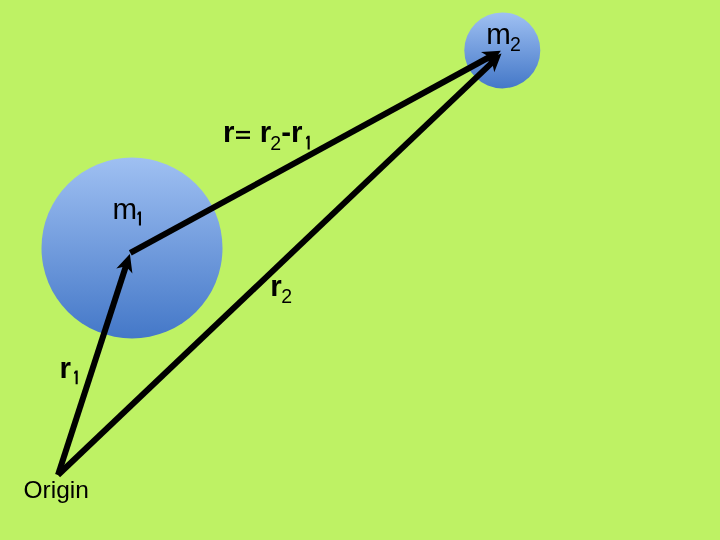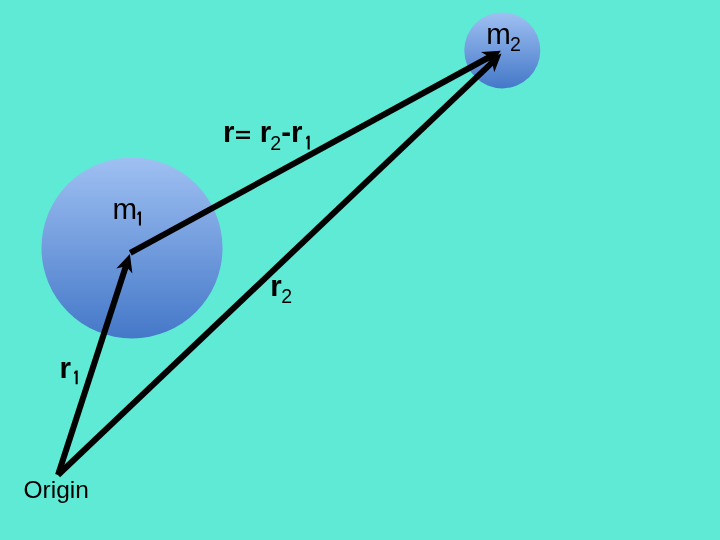--- a/index.html
+++ b/index.html
@@ -1,16 +1,16 @@
 <!DOCTYPE html>
 <html><head>
 <meta charset="utf-8">
 <style>
   html,body{margin:0;padding:0;background:#fff;}
-  #stage{position:relative;width:720px;height:540px;overflow:hidden;background:#5eead4;}
+  #stage{position:relative;width:720px;height:540px;overflow:hidden;background:#bef264;}
   svg{position:absolute;left:0;top:0;}
   text{font-family:"Liberation Sans",sans-serif;fill:#000;}
 </style>
 </head>
 <body>
 <div id="stage">
 <svg width="720" height="540" viewBox="0 0 720 540">
   <defs>
     <linearGradient id="blue" x1="0" y1="0" x2="0" y2="1">
       <stop offset="0" stop-color="#9fc0f2"></stop>

